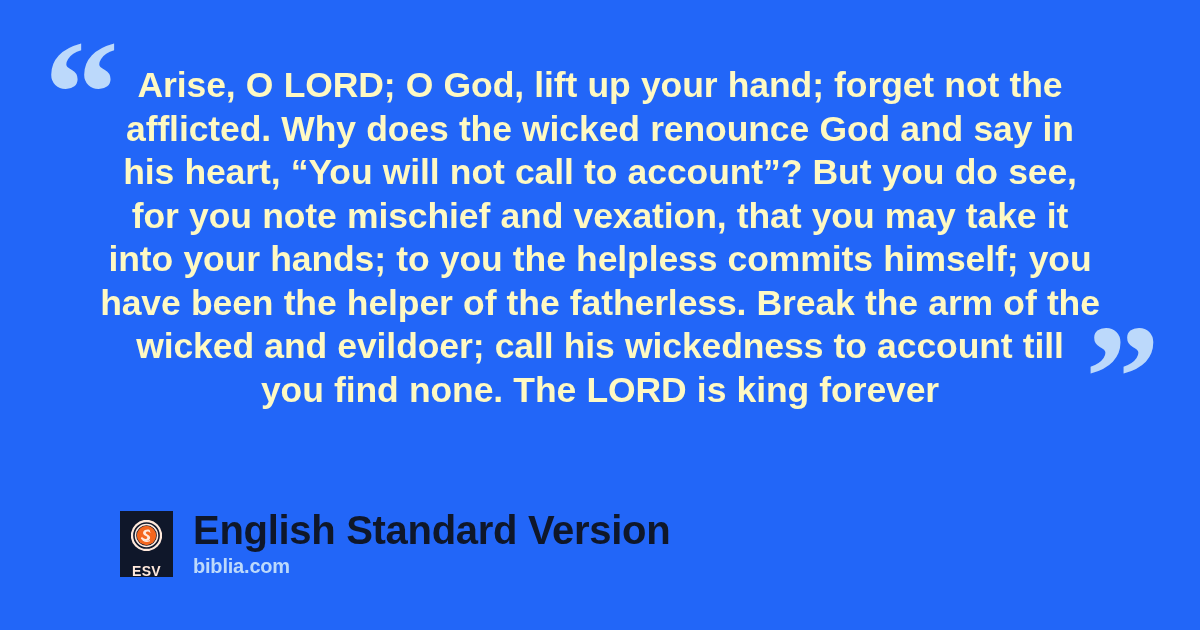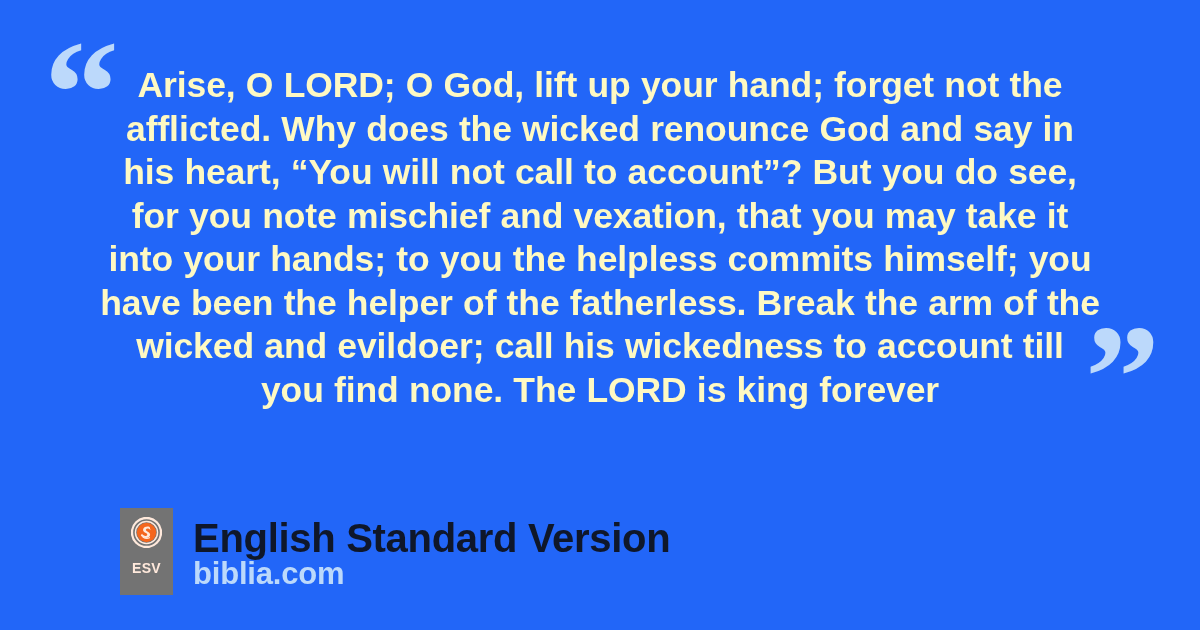--- a/index.html
+++ b/index.html
@@ -66,22 +66,22 @@
   #footer {
     position: absolute;
     left: 120px;
     top: 508px;
     display: flex;
     flex-direction: row;
     align-items: center;
   }
   #esv-badge {
     width: 53px;
-    height: 87px;
-    background: #737373;
+    height: 66px;
+    background: #0f172a;
     display: flex;
     flex-direction: column;
     align-items: center;
     justify-content: flex-start;
     padding-top: 9px;
     box-sizing: border-box;
     flex: 0 0 auto;
   }
   #esv-seal {
     width: 31px;
@@ -109,21 +109,21 @@
     font-weight: 700;
     font-size: 40px;
     line-height: 44px;
     letter-spacing: -0.3px;
     white-space: nowrap;
   }
   #site-url {
     color: #bcd9fb;
     font-family: "Liberation Sans", sans-serif;
     font-weight: 700;
-    font-size: 31px;
+    font-size: 20px;
     line-height: 28px;
     letter-spacing: -0.2px;
     white-space: nowrap;
   }
 </style>
 </head>
 <body>
 
 <div id="card">
 

